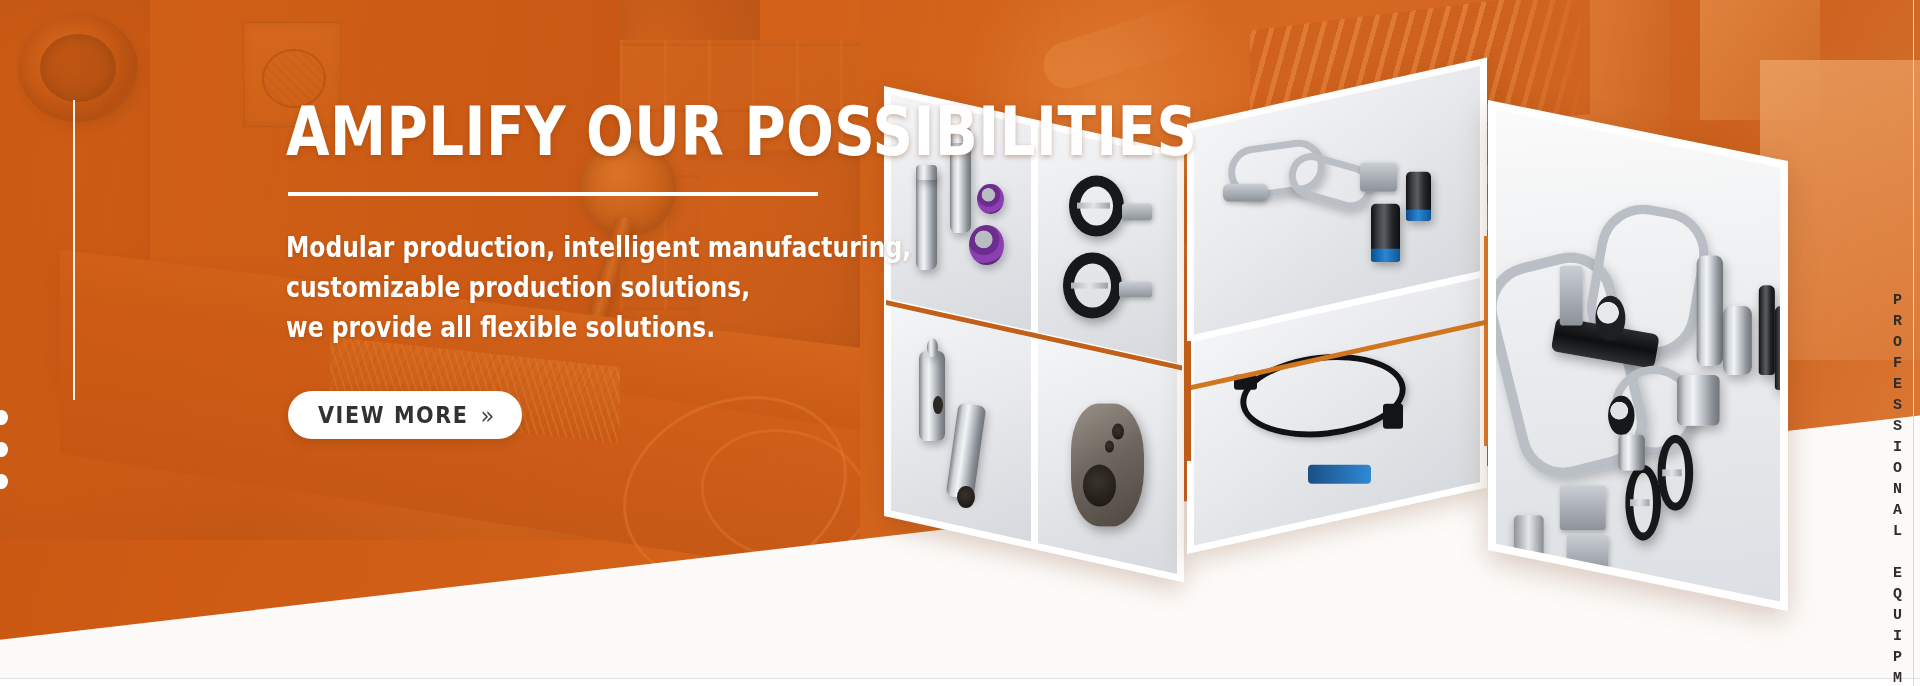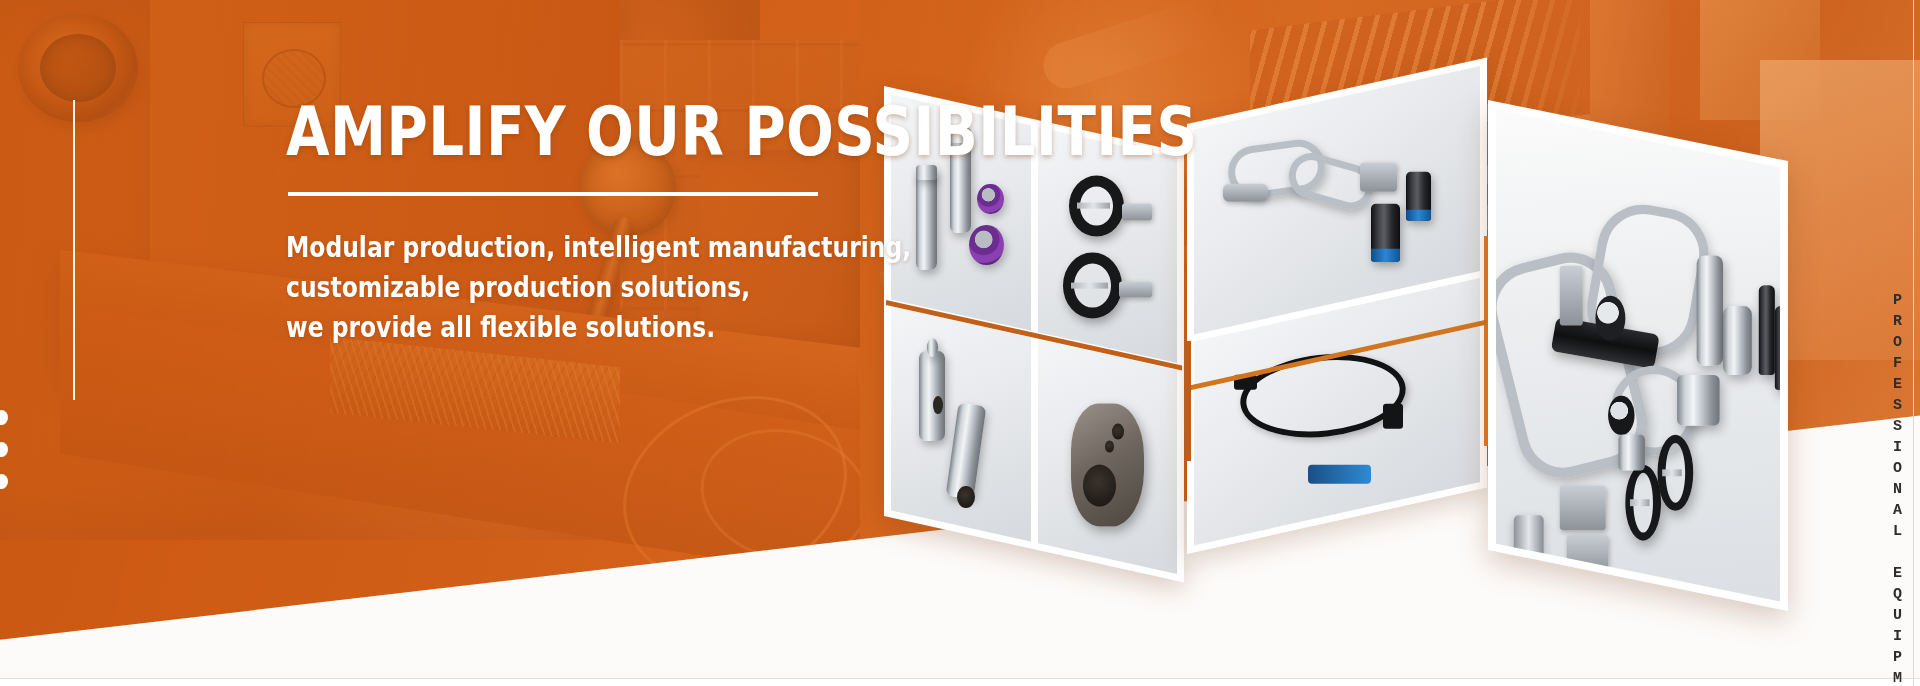--- a/index.html
+++ b/index.html
@@ -325,20 +325,24 @@
   </div>
 
   <div class="copy">
     <div class="headline">AMPLIFY OUR POSSIBILITIES</div>
     <div class="divider"></div>
     <div class="subcopy">
       <div>Modular production, intelligent manufacturing,</div>
       <div>customizable production solutions,</div>
       <div>we provide all flexible solutions.</div>
     </div>
+    <a href="#" class="cta">
+      <span>VIEW MORE</span>
+      <span class="chev">»</span>
+    </a>
   </div>
 
   <div class="collage">
 
     <div class="accent-r"></div>
 
     <div class="face-left">
 
       <div class="cell">
         <div class="inner">

